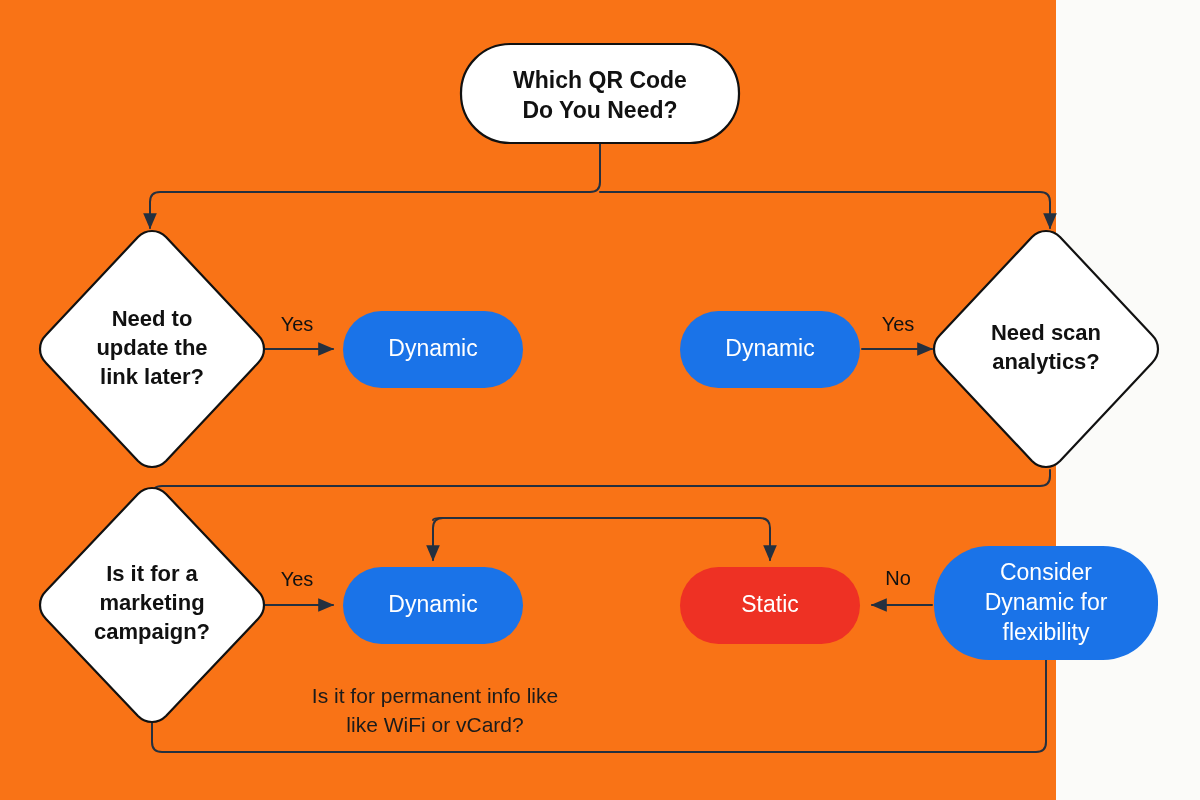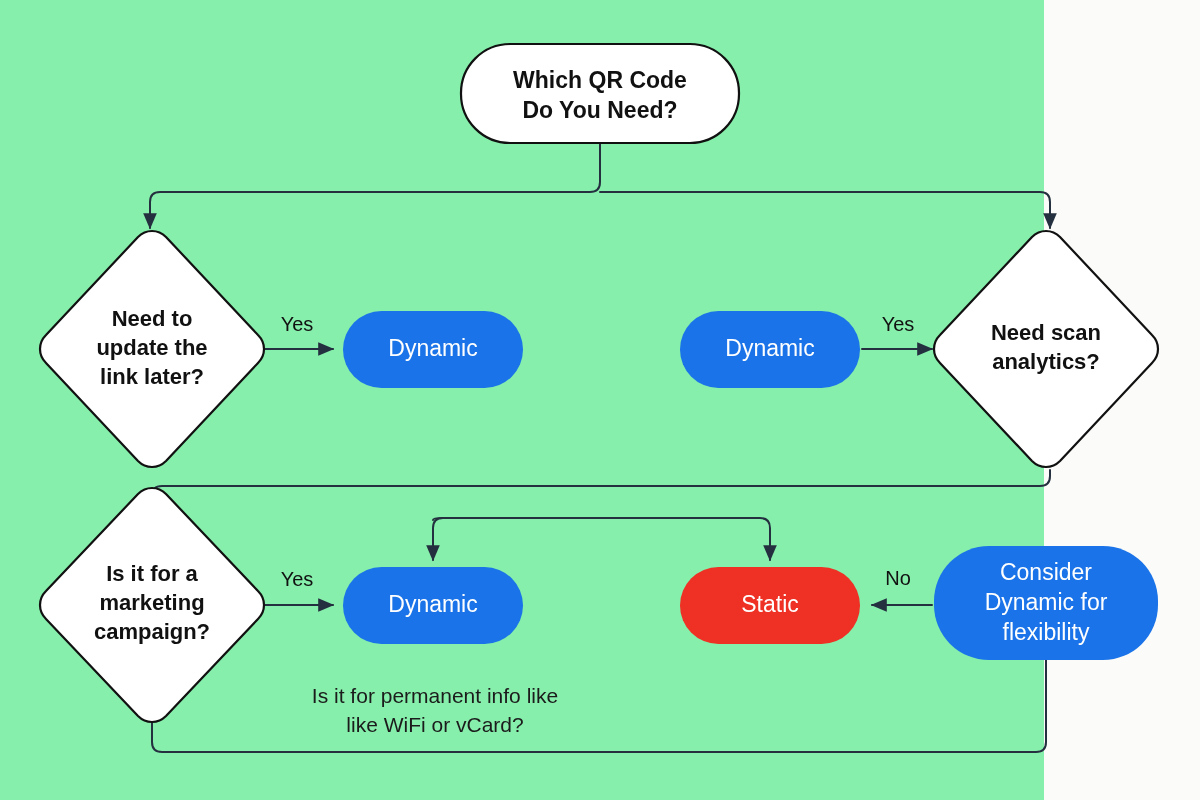--- a/index.html
+++ b/index.html
@@ -11,21 +11,22 @@
     width: 1200px;
     height: 800px;
     background: #fbfbf9;
     font-family: "Liberation Sans", sans-serif;
     overflow: hidden;
   }
   #flow-root {
     position: relative;
     width: 1044px;
     height: 800px;
-    background: #86efac;
+    background: #f97316;
+    padding-left: 12px;
   }
   svg#flow-svg {
     position: absolute;
     top: 0;
     left: 0;
     width: 1200px;
     height: 800px;
     display: block;
   }
   .edge-line {

